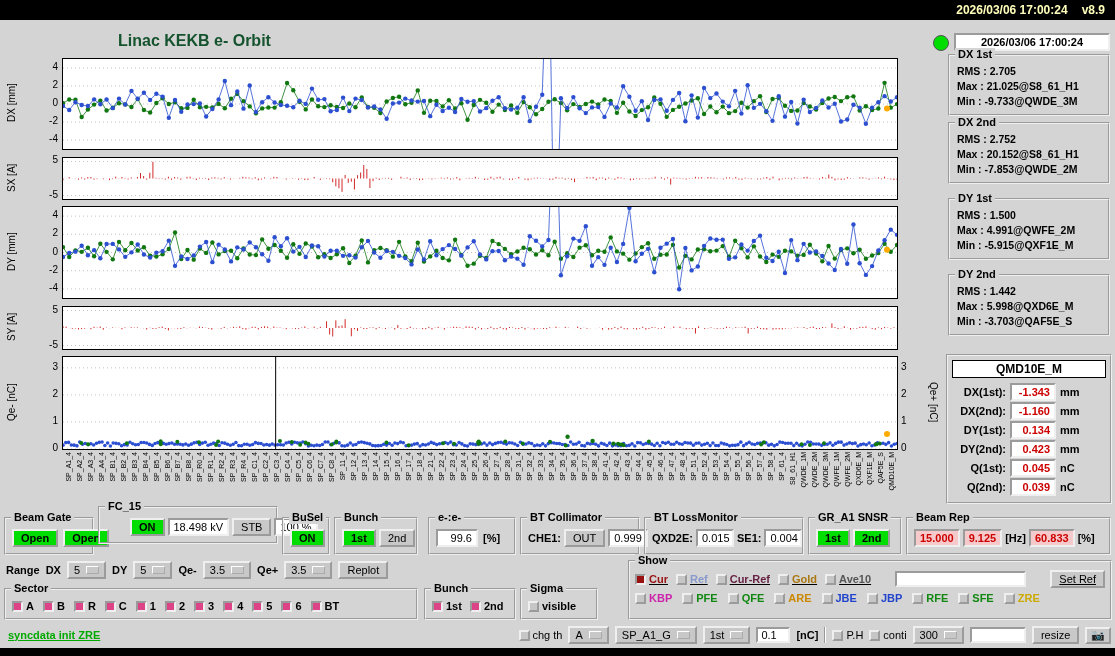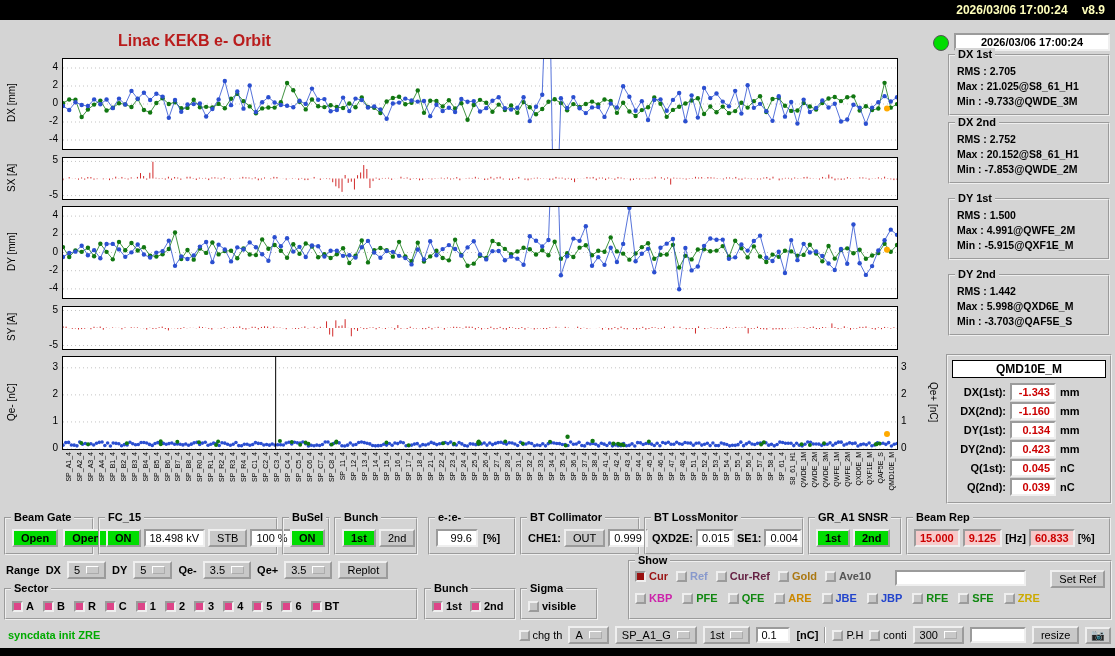--- a/index.html
+++ b/index.html
@@ -3,21 +3,21 @@
 <meta charset="utf-8">
 <style>
   html,body{margin:0;padding:0;background:#888;}
   #app{position:relative;width:1115px;height:656px;background:#d4d4d4;
        font-family:"Liberation Sans",sans-serif;font-size:11px;color:#000;overflow:hidden;}
   
   .topbar{position:absolute;left:0;top:0;width:100%;height:20px;background:#000;
           color:#ffffbb;display:flex;justify-content:flex-end;align-items:center;
           gap:14px;padding-right:10px;box-sizing:border-box;font-weight:bold;font-size:12px;}
   .botbar{position:absolute;left:0;top:648px;width:100%;height:8px;background:#000;}
-  .title{position:absolute;left:118px;top:32px;color:#b91c1c;font-size:16px;font-weight:bold;}
+  .title{position:absolute;left:118px;top:32px;color:#14532d;font-size:16px;font-weight:bold;}
   
   #plots-region{position:absolute;left:0;top:0;width:100%;height:100%;}
   .plotrow{position:absolute;left:0;width:100%;}
   .plotbox{position:absolute;left:62px;top:0;background:#fff;border:1px solid #000;}
   .ylab{position:absolute;left:4px;top:0;height:100%;width:14px;display:flex;align-items:center;
         justify-content:center;writing-mode:vertical-rl;transform:rotate(180deg);
         font-size:10px;white-space:nowrap;}
   .ylabr{position:absolute;left:926px;top:0;height:100%;width:14px;display:flex;align-items:center;
         justify-content:center;writing-mode:vertical-rl;font-size:10px;white-space:nowrap;}
   .ytick{position:absolute;left:30px;width:28px;text-align:right;font-size:10px;
@@ -43,21 +43,21 @@
   .btn.green{background:var(--okgreen,#00dd00);font-weight:bold;}
   .dd{border:2px outset #efefef;background:#c8c8c8;display:inline-flex;align-items:center;
       gap:6px;padding:1px 5px;font-size:11px;white-space:nowrap;}
   .ddmark{width:11px;height:6px;border:1px outset #fff;background:#c8c8c8;flex:none;}
   .entry{border:2px inset #efefef;background:#fff;font-size:11px;font-family:inherit;
          padding:1px 3px;box-sizing:border-box;}
   .lbl{font-size:11px;font-weight:bold;white-space:nowrap;}
   .cw{display:inline-flex;align-items:center;gap:3px;white-space:nowrap;}
   .chk{width:11px;height:11px;border:2px outset #efefef;background:#c6c6c6;box-sizing:border-box;flex:none;}
   .chk.on{border-style:inset;}
-  .statusmsg{color:#00aa00;font-weight:bold;font-size:11px;white-space:nowrap;}
+  .statusmsg{color:#00aa00;font-weight:bold;font-size:11px;white-space:nowrap;text-decoration:underline;}
   .dot{position:absolute;width:14px;height:14px;border-radius:50%;
        background:var(--okgreen,#00dd00);border:1px solid #555;}
   .tsbox{position:absolute;border:2px inset #efefef;background:#fff;font-weight:bold;
          font-size:11px;text-align:center;padding-top:1px;box-sizing:border-box;}
   .qmd-head{margin:4px;border:1px solid #000;background:#fff;text-align:center;
             font-weight:bold;font-size:12px;padding:1px;}
   .qmd-row{display:flex;align-items:center;gap:4px;padding:0 4px;height:19px;}
   .qmd-row .ql{flex:none;width:54px;text-align:right;font-weight:bold;font-size:11px;}
   .qmd-row .qv{flex:none;width:46px;text-align:right;}
   .row-flex{position:absolute;display:flex;align-items:center;gap:6px;}
@@ -1725,21 +1725,21 @@
   </div>
 
   <div class="grp" style="left:4px;top:517px;width:90px;height:38px;">
     <div class="grp-title">Beam Gate</div>
     <div class="grp-body">
       <button class="btn green">Open</button>
       <button class="btn green">Open</button>
     </div>
   </div>
 
-  <div class="grp" style="left:98px;top:517px;width:180px;height:38px;">
+  <div class="grp" style="left:98px;top:506px;width:180px;height:38px;padding-left:24px;">
     <div class="grp-title">FC_15</div>
     <div class="grp-body" style="gap:3px;">
       <button class="btn green">ON</button>
       <span class="disp">18.498 kV</span>
       <button class="btn">STB</button>
       <span class="disp">100 %</span>
     </div>
   </div>
 
   <div class="grp" style="left:282px;top:517px;width:48px;height:38px;">
@@ -1824,21 +1824,21 @@
     <span class="dd">
         <span>3.5</span>
         <span class="ddmark"></span>
       </span>
     <button class="btn">Replot</button>
   </div>
 
   <div class="grp" style="left:628px;top:560px;width:484px;height:60px;">
     <div class="grp-title">Show</div>
     <div style="display:flex;flex-direction:column;gap:4px;padding:8px 5px 3px 5px;">
-      <div style="display:flex;align-items:flex-start;gap:24px;">
+      <div style="display:flex;align-items:center;gap:24px;text-decoration:underline;">
         <span id="show-row1" style="display:inline-flex;gap:8px;">
             <span class="cw">
               <span class="chk on" style="background: rgb(153, 17, 17);"></span>
               <span class="lb" style="color: rgb(153, 17, 17); font-weight: bold;">Cur</span>
             </span>
             <span class="cw">
               <span class="chk"></span>
               <span class="lb" style="color: rgb(136, 153, 204); font-weight: bold;">Ref</span>
             </span>
             <span class="cw">

